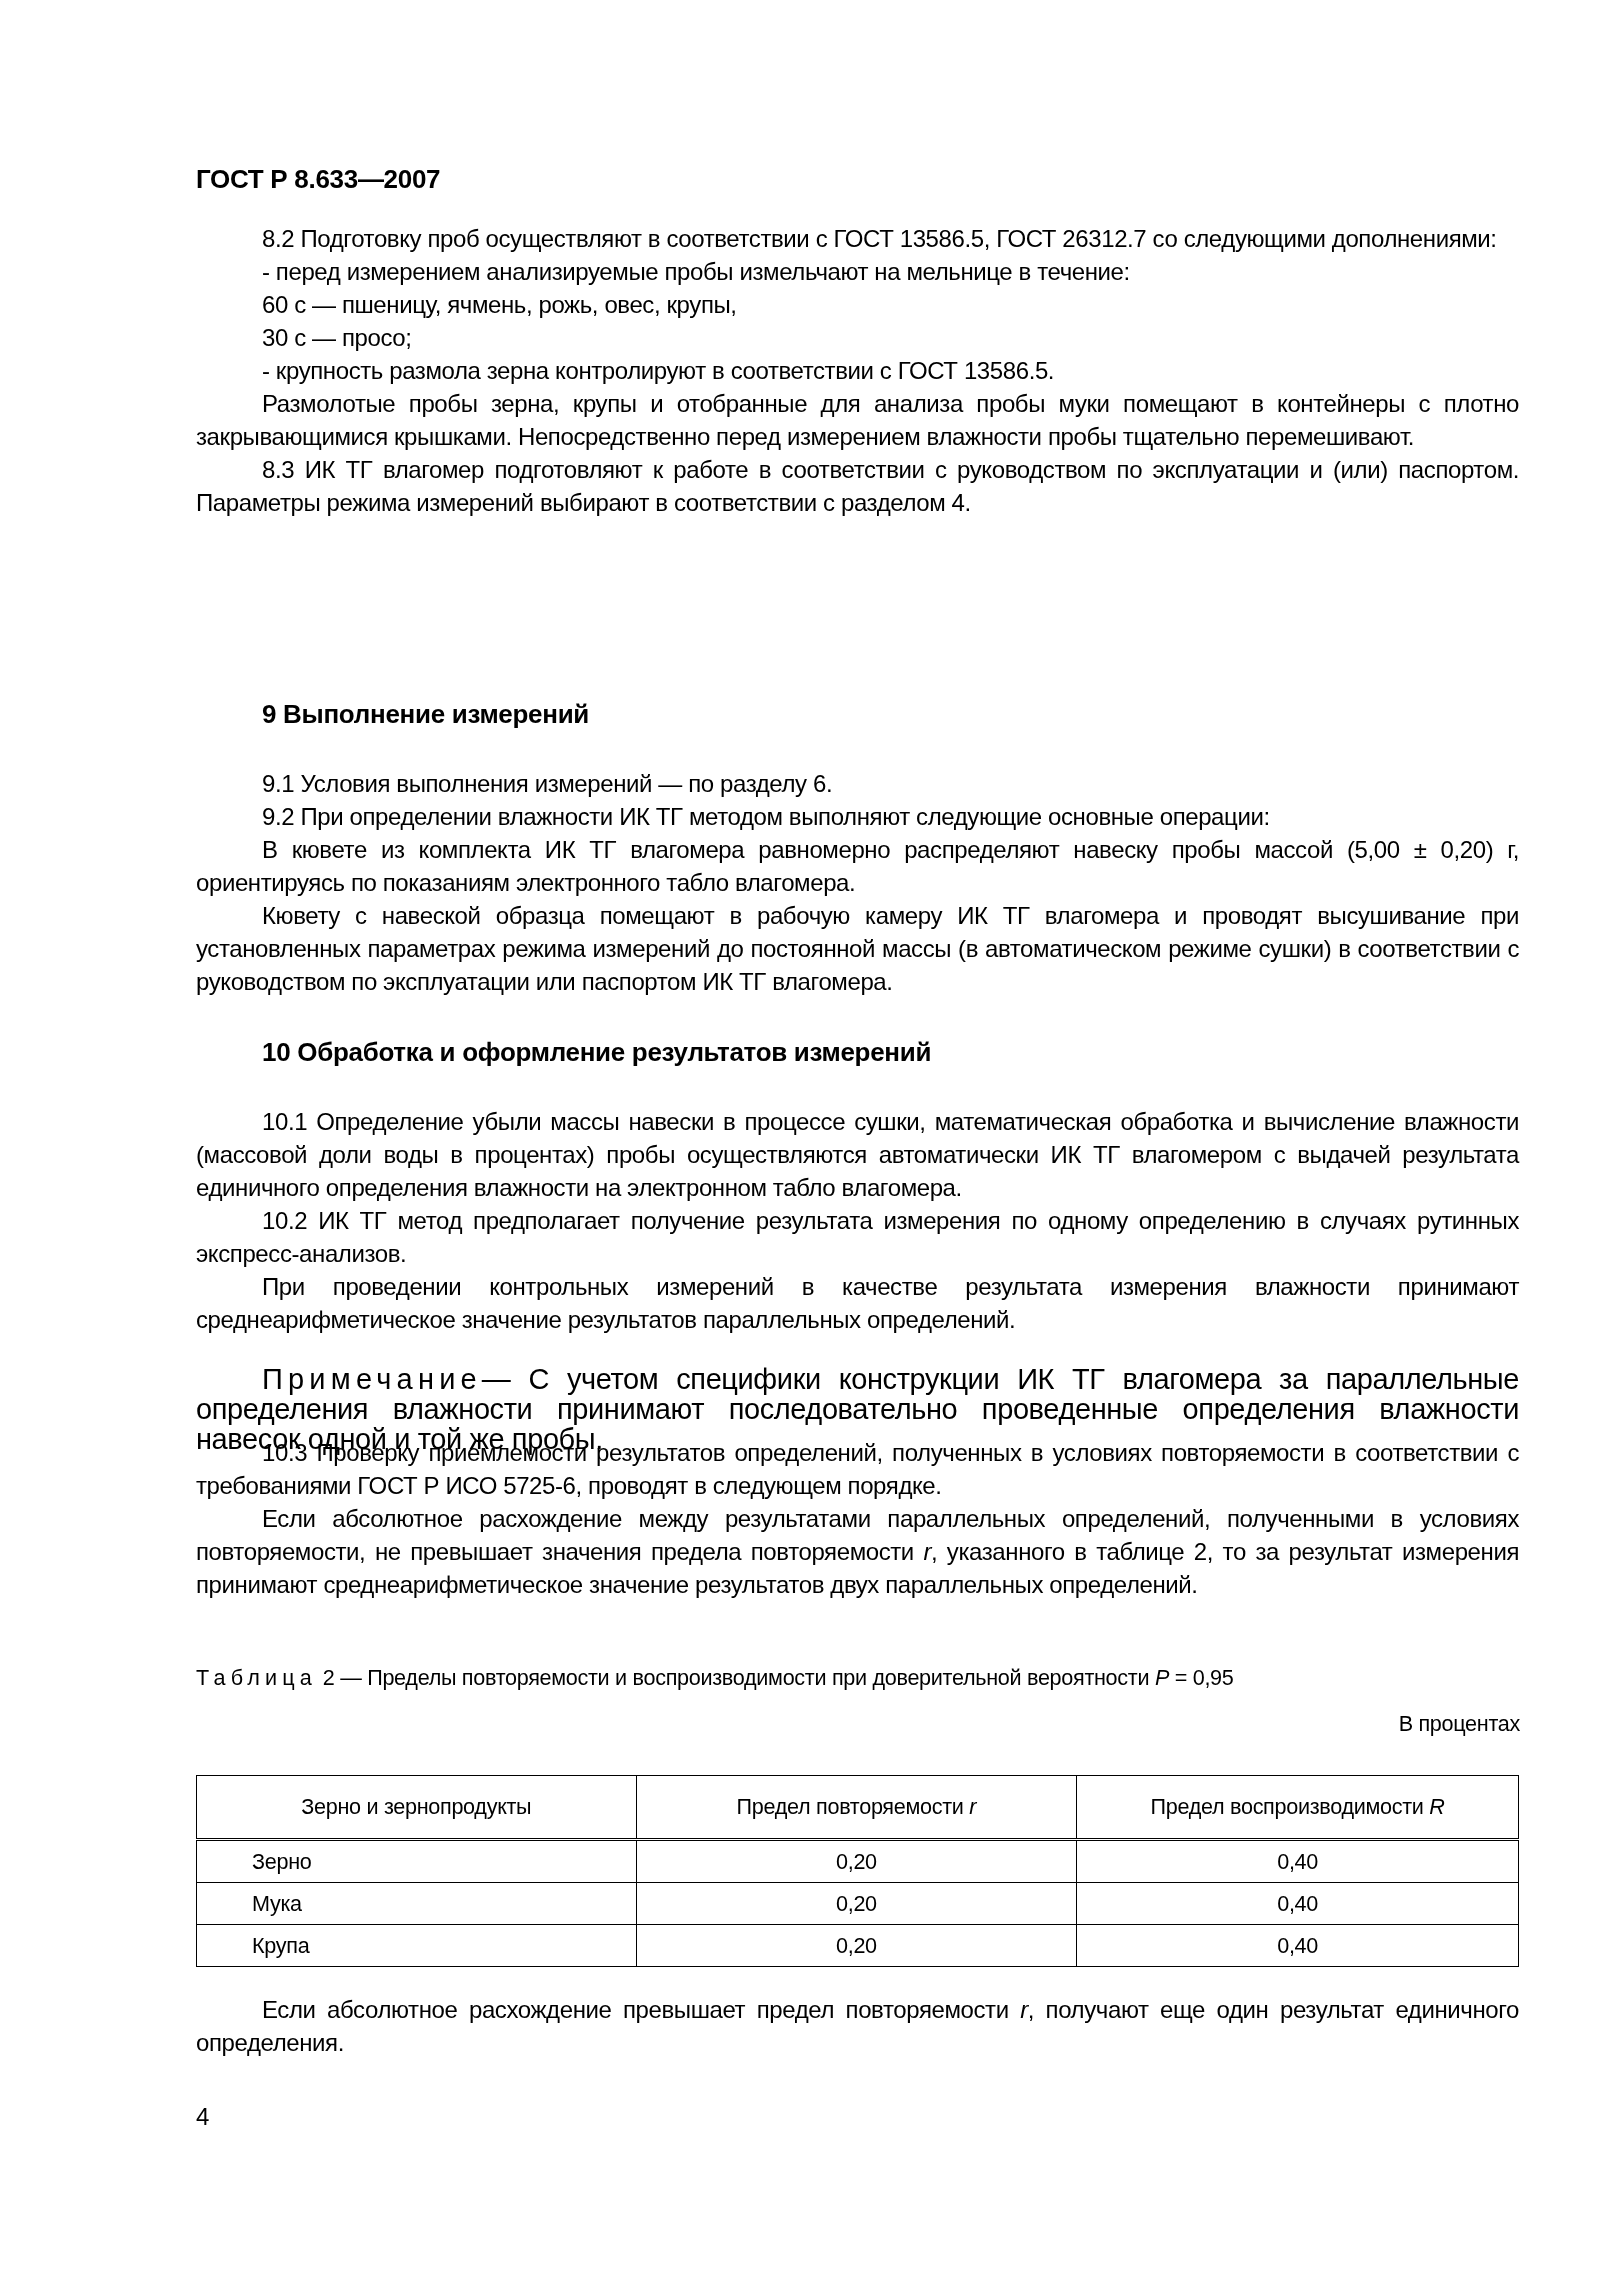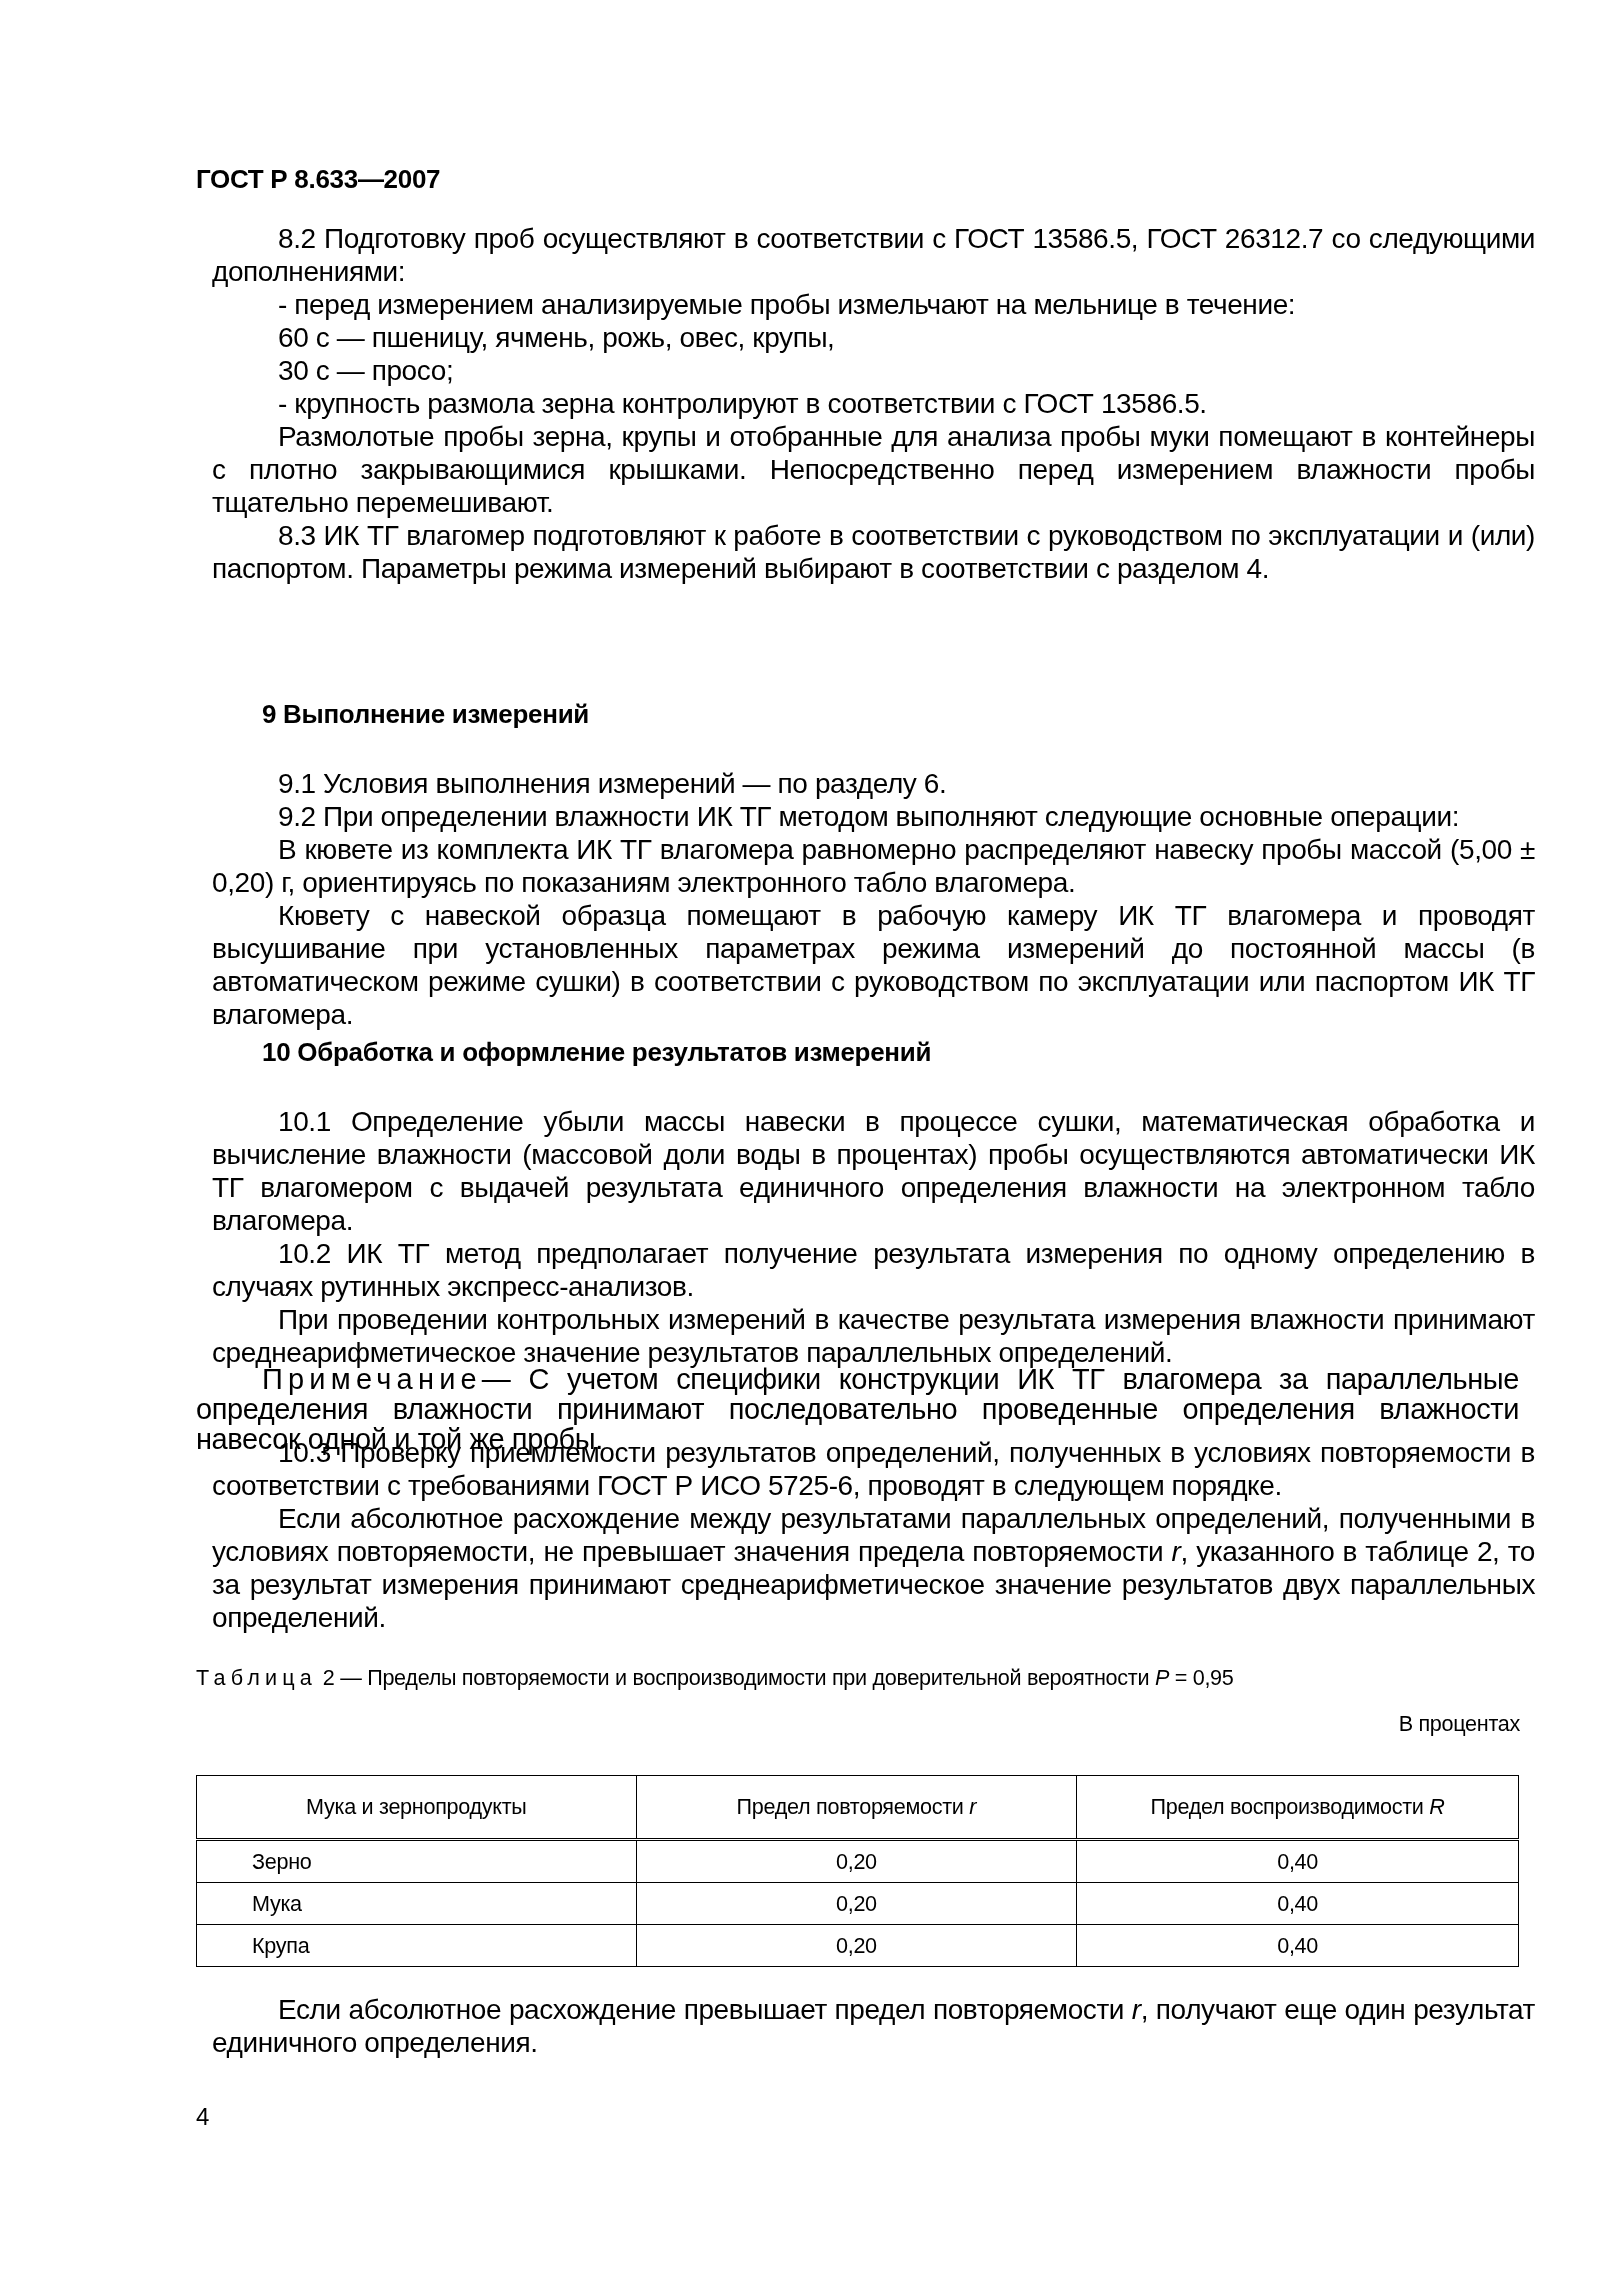--- a/index.html
+++ b/index.html
@@ -1,20 +1,20 @@
 <!DOCTYPE html>
 <html style="font-size:10.5px"><head>
 <meta charset="utf-8">
 <style>
   html, body { margin: 0; padding: 0; background: #ffffff; }
   body { width: 1623px; height: 2295px; position: relative; overflow: hidden;
          font-family: "Liberation Sans", sans-serif; color: #000; }
   .page { position: absolute; left: 0; top: 0; width: 1623px; height: 2295px; }
   .doc-id { position: absolute; left: 196px; top: 164px; font-weight: bold; font-size: 26px; letter-spacing: -0.3px; }
-  .text-block { position: absolute; left: 196px; width: 1323px; font-size: 28px; line-height: 33px; letter-spacing: -0.4px; margin-left: 16px; }
+  .text-block { position: absolute; left: 196px; width: 1323px; font-size: 24px; line-height: 33px; letter-spacing: -0.4px; }
   .text-block p { margin: 0; text-align: justify; text-indent: 66px; }
   .heading { position: absolute; left: 262px; font-size: 26px; font-weight: bold; letter-spacing: -0.3px; }
   .note { position: absolute; left: 196px; width: 1323px; font-size: 29px; line-height: 30px; letter-spacing: -0.4px; }
   .note p { margin: 0; text-align: justify; text-indent: 66px; }
   .spaced { letter-spacing: 5.2px; }
   .caption { position: absolute; left: 196px; top: 1665px; font-size: 21.6px; letter-spacing: -0.3px; }
   .units { position: absolute; right: 103px; top: 1711px; font-size: 21.6px; letter-spacing: -0.3px; text-align: right; }
   table.data { position: absolute; left: 196px; top: 1775px; width: 1323px; border-collapse: collapse;
                font-size: 21.6px; letter-spacing: -0.3px; }
   table.data td, table.data th { border: 1.3px solid #000; padding: 0; }
@@ -69,21 +69,21 @@
     <p><span>Если абсолютное расхождение между результатами параллельных определений, полученными в условиях повторяемости, не превышает значения предела повторяемости </span><i>r</i><span>, указанного в таблице 2, то за результат измерения принимают среднеарифметическое значение результатов двух параллельных определений.</span></p>
   </div>
 
   <div class="caption"><span class="spaced">Таблица</span><span> 2 — Пределы повторяемости и воспроизводимости при доверительной вероятности </span><i>P</i><span> = 0,95</span></div>
 
   <div class="units">В процентах</div>
 
   <table class="data">
     <thead>
       <tr>
-        <th class="col1"><span>Мука и зернопродукты</span></th>
+        <th class="col1"><span>Зерно и зернопродукты</span></th>
         <th class="col2"><span>Предел повторяемости </span><i>r</i></th>
         <th class="col3"><span>Предел воспроизводимости </span><i>R</i></th>
       </tr>
     </thead>
     <tbody>
       <tr>
         <td class="name">Зерно</td>
         <td class="num">0,20</td>
         <td class="num">0,40</td>
       </tr>

